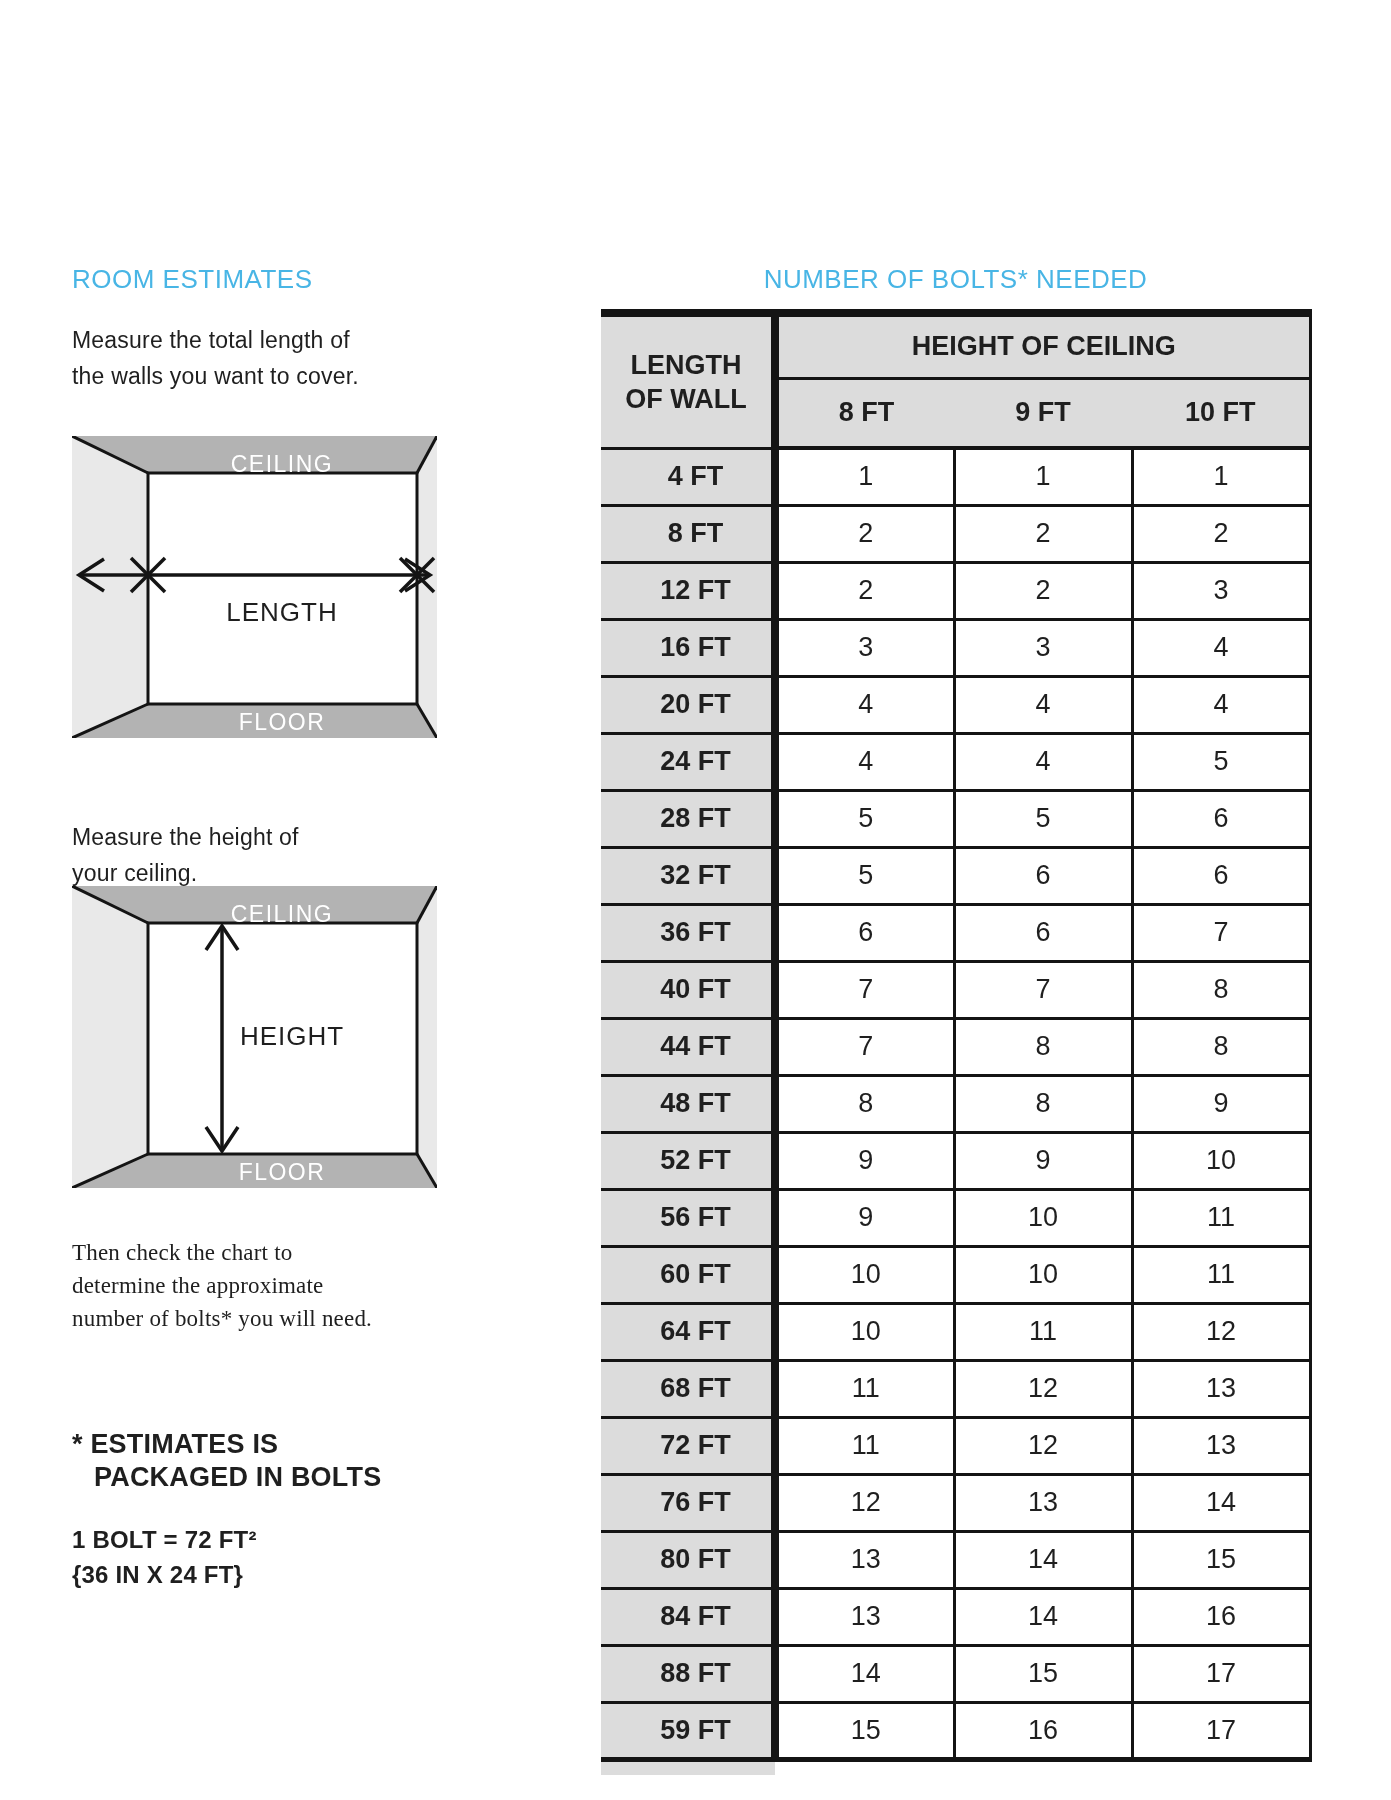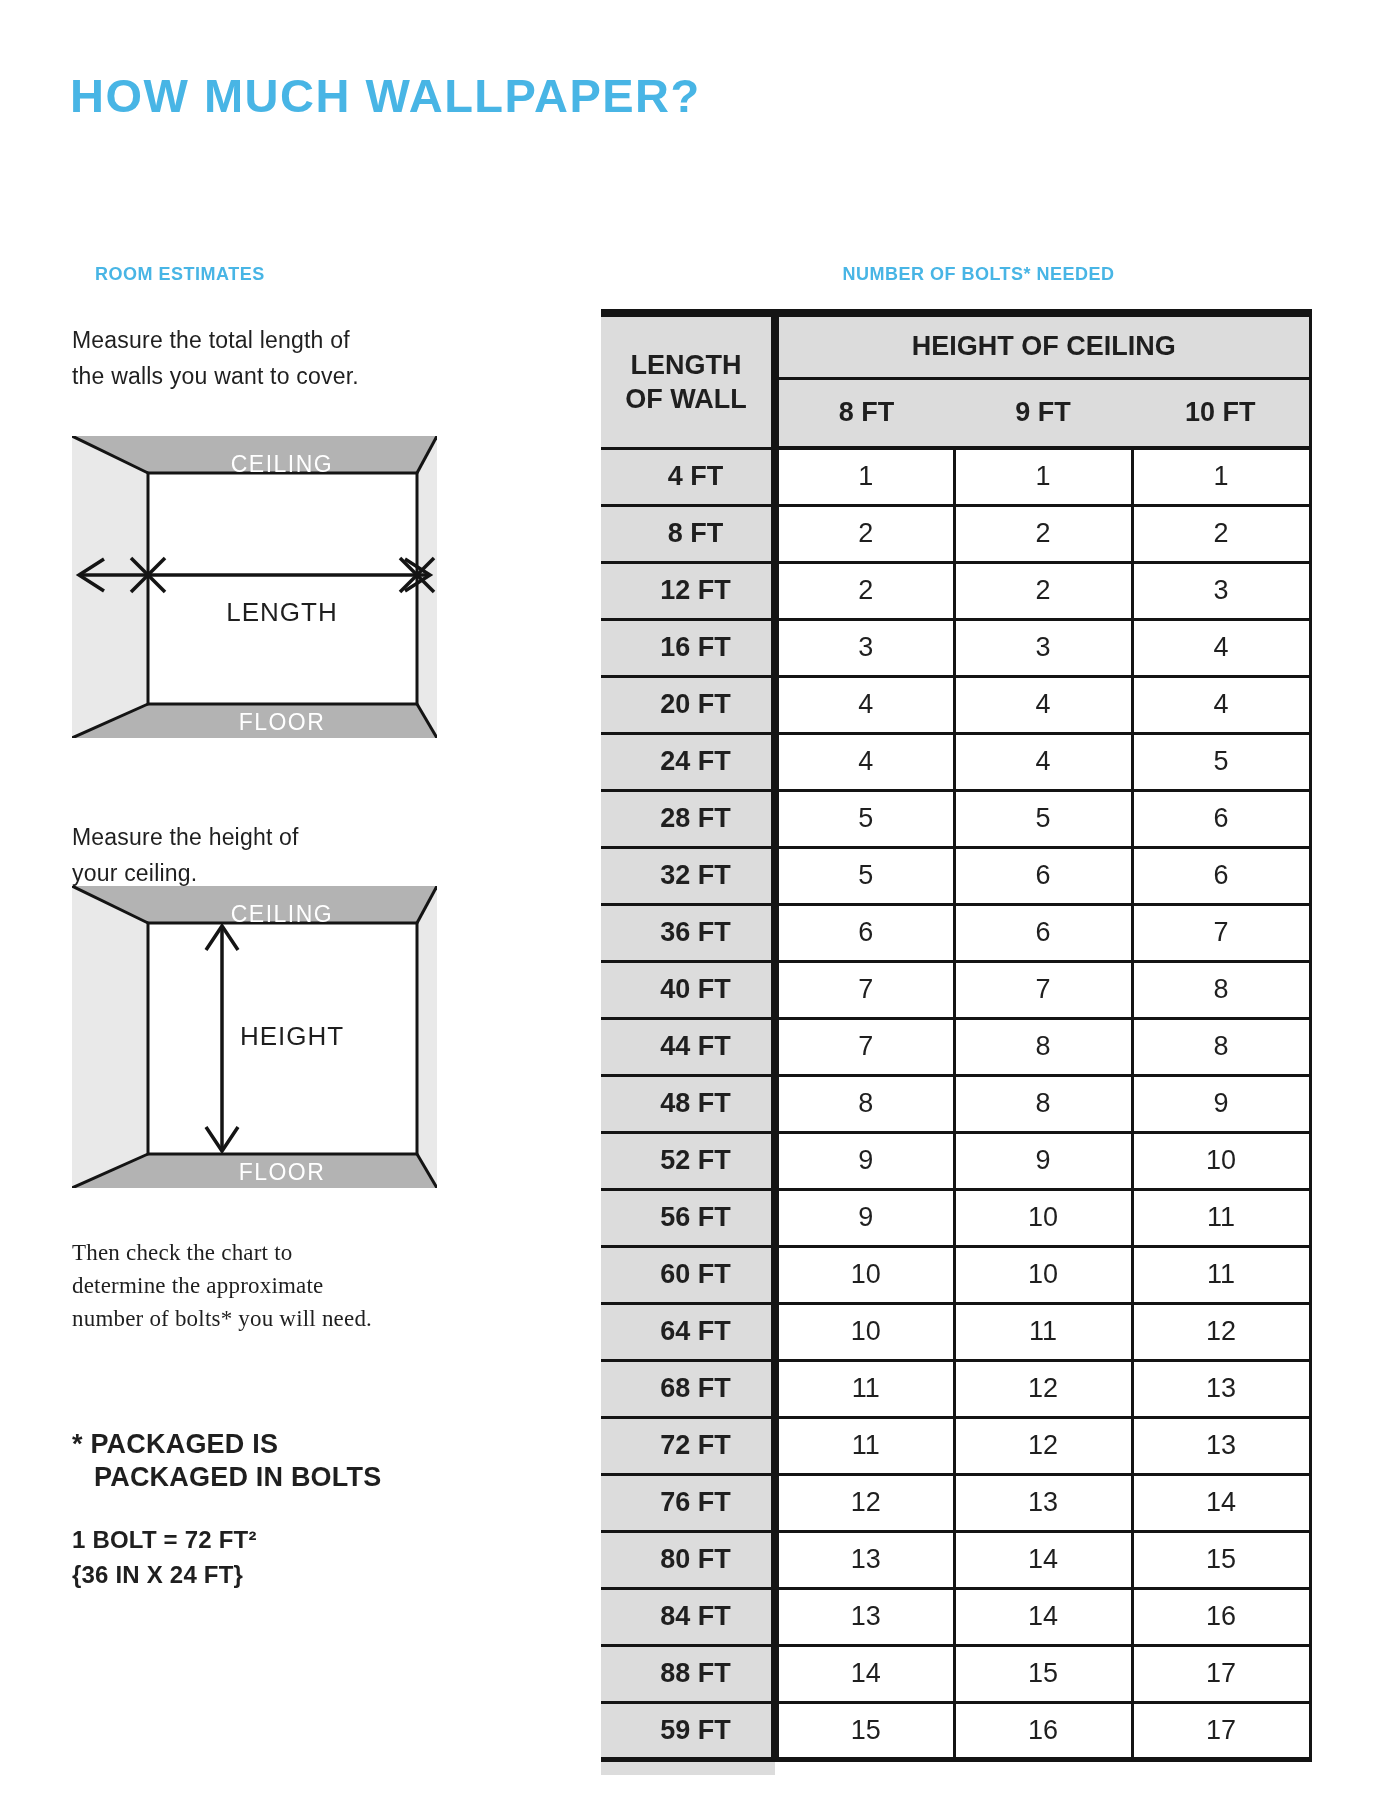--- a/index.html
+++ b/index.html
@@ -13,21 +13,21 @@
   *{margin:0;padding:0;box-sizing:border-box;}
   html,body{background:#ffffff;}
   body{font-family:"Liberation Sans", sans-serif;color:var(--ink);}
   .page{position:relative;width:1391px;height:1800px;background:#ffffff;overflow:hidden;}
 
   .main-title{
     position:absolute;left:70px;top:68px;
     font-size:47px;font-weight:bold;color:var(--accent);letter-spacing:1.5px;
   }
   .blue-heading{
-    font-size:18px;font-weight:bold;color:var(--accent);letter-spacing:0.5px;margin-left:23px;
+    font-size:26px;font-weight:normal;color:var(--accent);letter-spacing:0.5px;
   }
   .left-heading{position:absolute;left:72px;top:264px;}
   .table-heading{position:absolute;left:601px;top:264px;width:709px;text-align:center;}
 
   .body-text{
     position:absolute;left:72px;
     font-size:23px;line-height:36px;letter-spacing:0.2px;color:var(--ink);
   }
   .para1{top:322px;}
   .para2{top:772px;margin-top:47px;}
@@ -88,21 +88,20 @@
   }
   .stub{width:174px;height:13px;background:var(--cellgray);}
 
   .dg-label{font-family:"Liberation Sans", sans-serif;}
 </style>
 </head>
 <body>
 
 <div class="page">
 
-  <h1 class="main-title">HOW MUCH WALLPAPER?</h1>
 
   <div class="blue-heading left-heading">ROOM ESTIMATES</div>
 
   <div class="body-text para1">
     <div>Measure the total length of</div>
     <div>the walls you want to cover.</div>
   </div>
 
   <svg class="diagram diagram1" viewBox="0 0 365 302">
     <rect x="0" y="0" width="365" height="302" fill="#ffffff"></rect>
@@ -153,21 +152,21 @@
     <text class="dg-label" x="220" y="152" text-anchor="middle" dominant-baseline="middle" font-size="26" letter-spacing="1" fill="#1f1f1f">HEIGHT</text>
   </svg>
 
   <div class="body-text para3">
     <div>Then check the chart to</div>
     <div>determine the approximate</div>
     <div>number of bolts* you will need.</div>
   </div>
 
   <div class="footnote">
-    <div>* PACKAGED IS</div>
+    <div>* ESTIMATES IS</div>
     <div class="indent">PACKAGED IN BOLTS</div>
   </div>
 
   <div class="boltinfo">
     <div>1 BOLT = 72 FT²</div>
     <div>{36 IN X 24 FT}</div>
   </div>
 
   <div class="blue-heading table-heading">NUMBER OF BOLTS* NEEDED</div>
 

